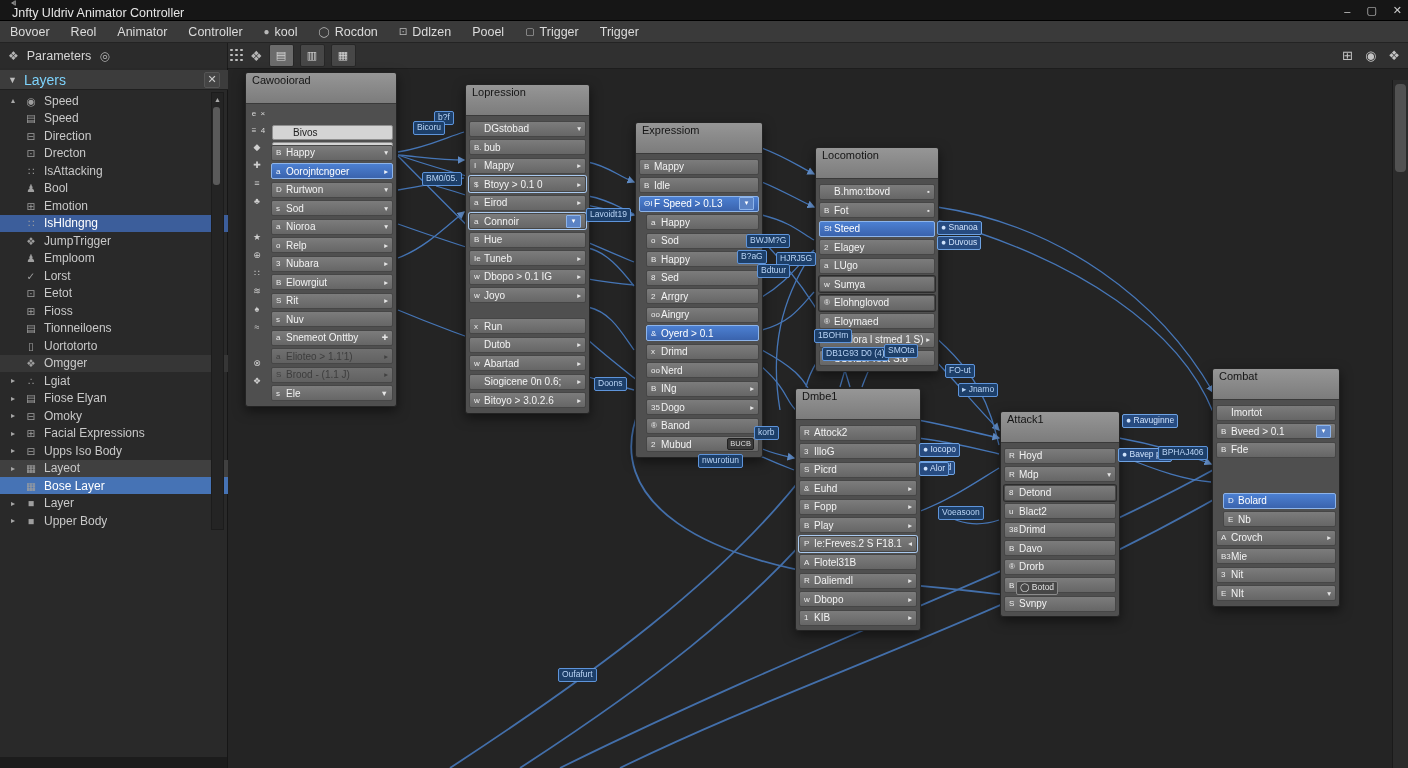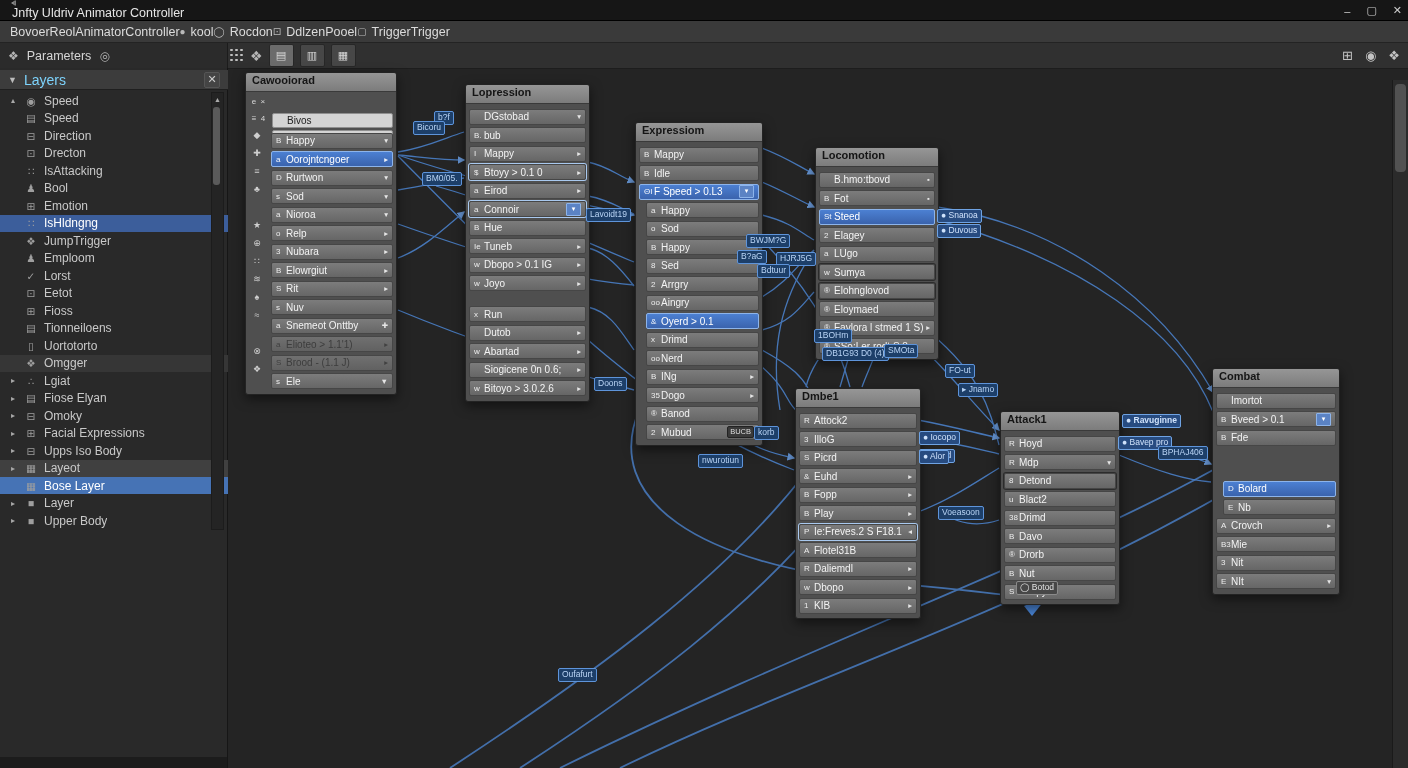--- a/index.html
+++ b/index.html
@@ -8,21 +8,21 @@
 
   
   .titlebar{position:absolute;left:0;top:0;width:1408px;height:21px;background:#161616;
     display:flex;align-items:flex-start;padding:0 6px;box-sizing:border-box;border-bottom:1px solid #000;flex-direction:column;}
   .titlebar .ttl{font-size:12.5px;color:#e6e6e6;margin-left:6px;}
   .winctl{position:absolute;right:6px;top:0;height:21px;display:flex;gap:16px;align-items:center;}
   .winctl span{font-size:11px;color:#cfcfcf;cursor:default;}
 
   
   .menubar{position:absolute;left:0;top:21px;width:1408px;height:22px;background:#3a3a3a;
-    border-bottom:1px solid #232323;display:flex;align-items:center;padding:0 10px;box-sizing:border-box;}
+    border-bottom:1px solid #232323;display:flex;align-items:center;padding:0 10px;gap:21px;box-sizing:border-box;}
   .menu-item{display:flex;align-items:center;gap:5px;font-size:12.5px;color:#dcdcdc;}
   .mi-icon{font-size:10px;color:#b9b9b9;}
 
   
   .toolbar{position:absolute;left:0;top:43px;width:1408px;height:25px;background:#303030;border-bottom:1px solid #1d1d1d;}
   .tb-left{position:absolute;left:0;top:0;width:228px;height:25px;background:#2b2b2b;border-right:1px solid #1c1c1c;
     display:flex;align-items:center;gap:8px;padding:0 8px;box-sizing:border-box;}
   .tb-left .lbl{font-size:12.5px;color:#d6d6d6;}
   .tb-ico{font-size:12px;color:#b5b5b5;}
   .tb-center{position:absolute;left:230px;top:0;height:25px;display:flex;align-items:center;gap:6px;}
@@ -57,25 +57,25 @@
   .sb-up{position:absolute;left:1px;top:1px;width:9px;height:11px;font-size:7px;color:#aaa;text-align:center;line-height:11px;}
   .sb-footer{position:absolute;left:0;bottom:0;width:227px;height:11px;background:#1c1c1c;}
 
   
   .graph{position:absolute;left:228px;top:68px;width:1180px;height:700px;background:#242424;}
   .edges{position:absolute;left:0;top:0;width:1408px;height:768px;pointer-events:none;}
 
   .panel{position:absolute;background:#4f4f4f;border:1px solid #232323;border-radius:3px;
     box-shadow:0 4px 12px rgba(0,0,0,.5);z-index:3;}
   .panel-h{position:relative;height:17px;background:linear-gradient(#969696,#7c7c7c);color:#151515;
-    font-size:11px;font-weight:bold;padding:1px 6px 0;border-bottom:1px solid #3a3a3a;border-radius:2px 2px 0 0;white-space:nowrap;}
+    font-size:11px;font-weight:normal;padding:1px 6px 12px;border-bottom:1px solid #3a3a3a;border-radius:2px 2px 0 0;white-space:nowrap;}
   .inrow{display:flex;align-items:center;height:15px;margin:2px 3px;gap:3px;}
   .inicon{width:20px;font-size:8px;color:#d8d8d8;text-align:center;flex:none;letter-spacing:1px;}
   .infield{flex:1;background:#d4d4d4;color:#222;border:1px solid #8f8f8f;border-radius:2px;
-    font-size:10px;padding:0 14px;height:13px;line-height:13px;white-space:nowrap;overflow:hidden;margin-top:37px;}
+    font-size:10px;padding:0 20px;height:13px;line-height:13px;white-space:nowrap;overflow:hidden;margin-top:37px;}
   .pbody{display:flex;}
   .gutter{width:22px;display:flex;flex-direction:column;padding-top:2px;flex:none;}
   .gicon{height:18px;font-size:9px;color:#cfcfcf;text-align:center;}
   .rows{flex:1;padding:2px 3px;min-width:0;}
   .row{position:relative;height:14px;line-height:13px;margin:2.5px 0;background:linear-gradient(#7c7c7c,#666);
     border:1px solid #464646;border-radius:2px;color:#f3f3f3;font-size:10px;display:flex;align-items:center;
     padding:0 4px;white-space:nowrap;}
   .row .px{min-width:10px;font-size:8px;opacity:.95;flex:none;}
   .row .lb{flex:1;overflow:hidden;}
   .row .cv{flex:none;font-size:7.5px;opacity:.9;margin-left:3px;}

